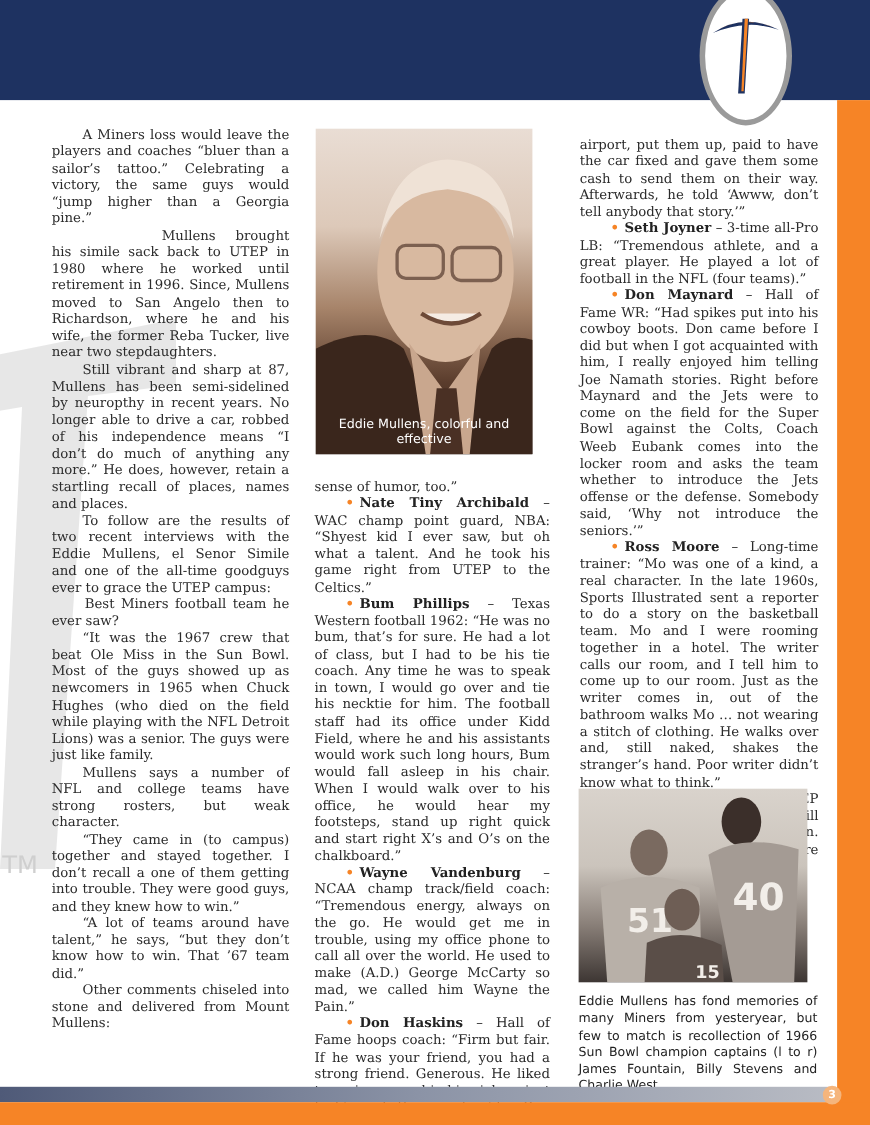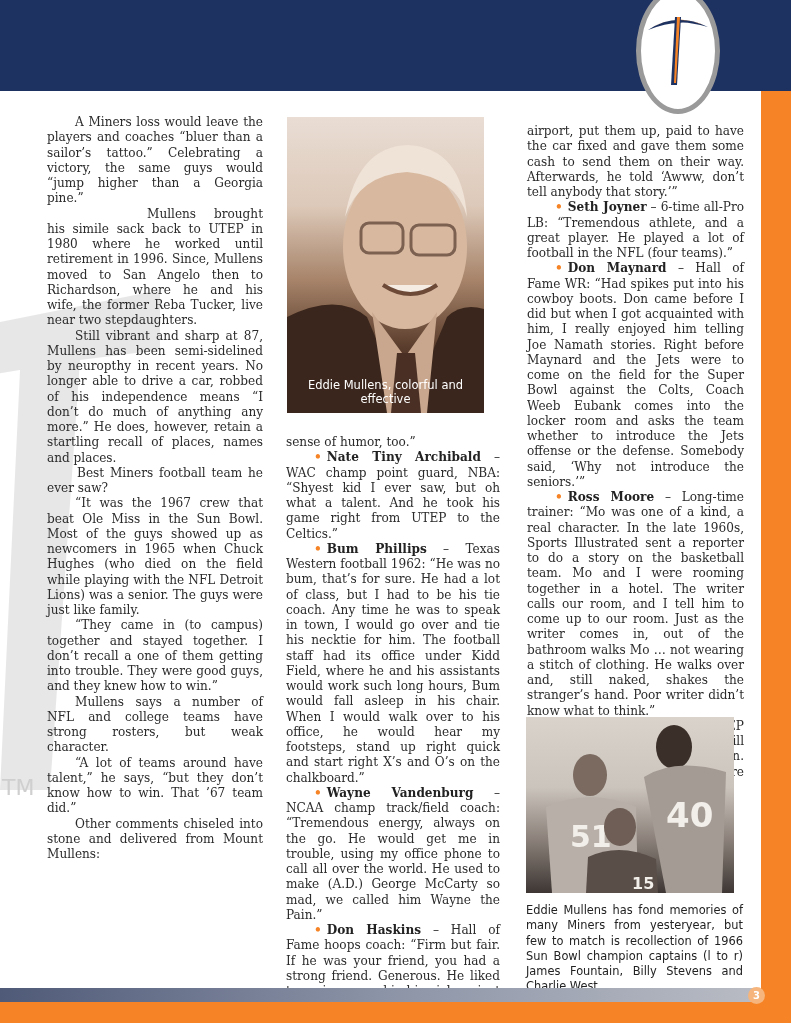--- a/index.html
+++ b/index.html
@@ -43,24 +43,25 @@
 
 <svg class="watermark" viewBox="0 0 200 500">
   <path d="M0 40 L200 0 L200 60 L120 70 L90 500 L40 500 L60 80 L0 90 Z" fill="#000"></path>
 </svg>
 <div class="watermark-tm">TM</div>
 
 <div class="col col1">
   <p>A Miners loss would leave the players and coaches “bluer than a sailor’s tattoo.” Celebrating a victory, the same guys would “jump higher than a Georgia pine.”</p>
   <p class="bigindent" style="text-indent:100px">Mullens brought his simile sack back to UTEP in 1980 where he worked until retirement in 1996. Since, Mullens moved to San Angelo then to Richardson, where he and his wife, the former Reba Tucker, live near two stepdaughters.</p>
   <p>Still vibrant and sharp at 87, Mullens has been semi-sidelined by neuropthy in recent years. No longer able to drive a car, robbed of his independence means “I don’t do much of anything any more.” He does, however, retain a startling recall of places, names and places.</p>
+  <p>To follow are the results of two recent interviews with the Eddie Mullens, el Senor Simile and one of the all-time goodguys ever to grace the UTEP campus:</p>
   <p style="text-indent:30px">Best Miners football team he ever saw?</p>
   <p>“It was the 1967 crew that beat Ole Miss in the Sun Bowl. Most of the guys showed up as newcomers in 1965 when Chuck Hughes (who died on the field while playing with the NFL Detroit Lions) was a senior. The guys were just like family.</p>
+  <p>Mullens says a number of NFL and college teams have strong rosters, but weak character.</p>
   <p>“They came in (to campus) together and stayed together. I don’t recall a one of them getting into trouble. They were good guys, and they knew how to win.”</p>
-  <p>Mullens says a number of NFL and college teams have strong rosters, but weak character.</p>
   <p>“A lot of teams around have talent,” he says, “but they don’t know how to win. That ’67 team did.”</p>
   <p>Other comments chiseled into stone and delivered from Mount Mullens:</p>
 
 </div>
 
 <div class="photo1">
   <svg width="216" height="296" viewBox="0 0 216 296">
     <ellipse cx="118" cy="130" rx="62" ry="82" fill="#d8b9a0"></ellipse>
     <path d="M58 100 Q70 30 120 28 Q175 30 180 100 Q170 60 120 55 Q72 58 58 100 Z" fill="#efe2d6"></path>
     <rect x="74" y="106" width="42" height="30" rx="8" fill="none" stroke="#7c6050" stroke-width="3"></rect>
@@ -77,21 +78,21 @@
 <div class="col col2">
   <p class="noindent">sense of humor, too.”</p>
   <p><span class="bullet">•</span><b>Nate Tiny Archibald</b><span> – WAC champ point guard, NBA: “Shyest kid I ever saw, but oh what a talent. And he took his game right from UTEP to the Celtics.”</span></p>
   <p><span class="bullet">•</span><b>Bum Phillips</b><span> – Texas Western football 1962: “He was no bum, that’s for sure. He had a lot of class, but I had to be his tie coach. Any time he was to speak in town, I would go over and tie his necktie for him. The football staff had its office under Kidd Field, where he and his assistants would work such long hours, Bum would fall asleep in his chair. When I would walk over to his office, he would hear my footsteps, stand up right quick and start right X’s and O’s on the chalkboard.”</span></p>
   <p><span class="bullet">•</span><b>Wayne Vandenburg</b><span> – NCAA champ track/field coach: “Tremendous energy, always on the go. He would get me in trouble, using my office phone to call all over the world. He used to make (A.D.) George McCarty so mad, we called him Wayne the Pain.”</span></p>
   <p><span class="bullet">•</span><b>Don Haskins</b><span> – Hall of Fame hoops coach: “Firm but fair. If he was your friend, you had a strong friend. Generous. He liked to cruise around in his pickup, just looking at the countryside. One day he happened on a family near Fabens with a broken-down car. He loaded the family, drove them to the Holiday Inn near the</span></p>
 </div>
 
 <div class="col col3">
   <p class="noindent">airport, put them up, paid to have the car fixed and gave them some cash to send them on their way. Afterwards, he told ‘Awww, don’t tell anybody that story.’”</p>
-  <p><span class="bullet">•</span><b>Seth Joyner</b><span> – 6-time all-Pro LB: “Tremendous athlete, and a great player. He played a lot of football in the NFL (four teams).”</span></p>
+  <p><span class="bullet">•</span><b>Seth Joyner</b><span> – 3-time all-Pro LB: “Tremendous athlete, and a great player. He played a lot of football in the NFL (four teams).”</span></p>
   <p><span class="bullet">•</span><b>Don Maynard</b><span> – Hall of Fame WR: “Had spikes put into his cowboy boots. Don came before I did but when I got acquainted with him, I really enjoyed him telling Joe Namath stories. Right before Maynard and the Jets were to come on the field for the Super Bowl against the Colts, Coach Weeb Eubank comes into the locker room and asks the team whether to introduce the Jets offense or the defense. Somebody said, ‘Why not introduce the seniors.’”</span></p>
   <p><span class="bullet">•</span><b>Ross Moore</b><span> – Long-time trainer: “Mo was one of a kind, a real character. In the late 1960s, Sports Illustrated sent a reporter to do a story on the basketball team. Mo and I were rooming together in a hotel. The writer calls our room, and I tell him to come up to our room. Just as the writer comes in, out of the bathroom walks Mo … not wearing a stitch of clothing. He walks over and, still naked, shakes the stranger’s hand. Poor writer didn’t know what to think.”</span></p>
   <p>To Eddie Mullens, some UTEP moments are frozen in time, still bright as the class valedictorian. Miners fans and ex-players are forever better for Eddie’s efforts.</p>
 </div>
 
 <div class="photo2">
   <svg width="216" height="176" viewBox="0 0 216 176">
     <ellipse cx="64" cy="58" rx="17" ry="21" fill="#7a6a60"></ellipse>
     <path d="M20 90 Q64 70 110 90 L112 176 L26 176 Z" fill="#b8b0a8"></path>
     <text x="44" y="130" font-family="DejaVu Sans, sans-serif" font-size="30" font-weight="bold" fill="#f2eee9">51</text>

